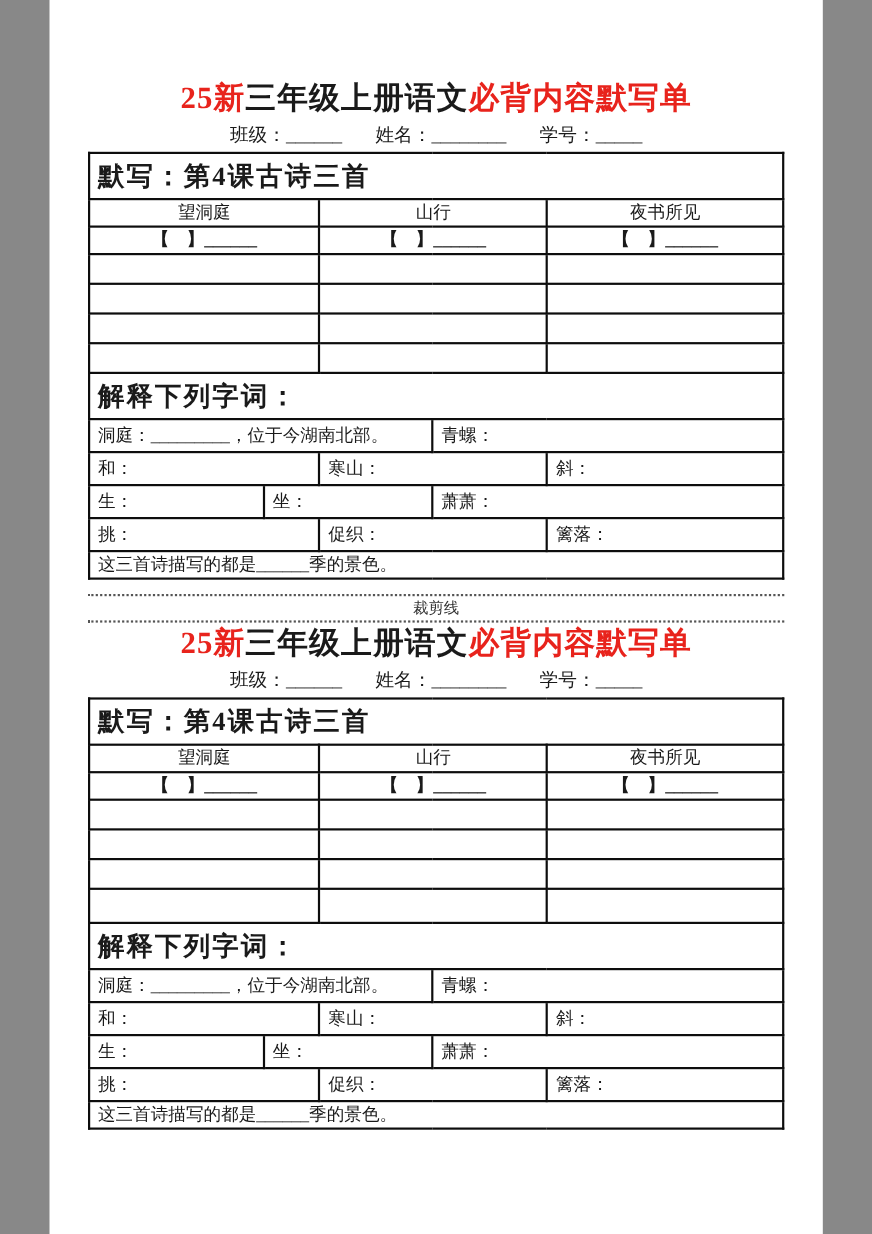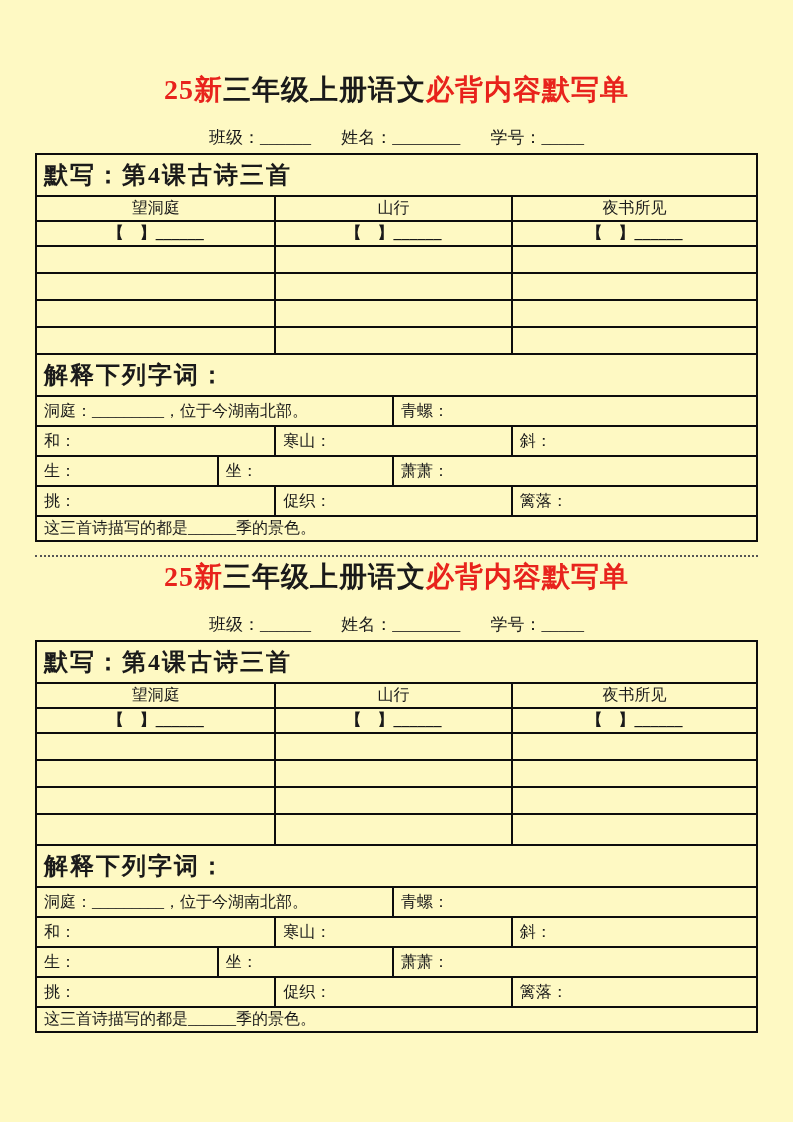--- a/index.html
+++ b/index.html
@@ -1,28 +1,28 @@
 <!DOCTYPE html>
 <html><head>
 <meta charset="utf-8">
 <style>
   * { margin:0; padding:0; box-sizing:border-box; }
   html,body { background:#888; }
   .page {
-    width:793px; height:1122px; margin:0 auto; background:#fef9c3;
+    width:703px; height:1122px; margin:0 auto; background:#ffffff;
     font-family:"Liberation Serif","DejaVu Serif",serif;
     color:#1a1a1a; padding:74px 35px 0 35px; overflow:hidden;
   }
   .title {
     text-align:center; font-size:28px; font-weight:bold;
     line-height:32px; letter-spacing:1px; white-space:nowrap;
   }
   .title .red { color:#e8231c; }
   .info-line {
-    text-align:center; font-size:17px; line-height:24px; margin-top:20px;
+    text-align:center; font-size:17px; line-height:24px; margin-top:5px;
     white-space:nowrap;
   }
   .info-line .group { margin:0 13px; }
   table.sheet {
     width:100%; border-collapse:collapse; margin-top:3px;
     table-layout:fixed;
   }
   table.sheet td {
     border:2px solid #0d0d0d; font-size:16px; padding:1px 7px;
     vertical-align:middle; overflow:hidden; white-space:nowrap;
@@ -124,20 +124,23 @@
       <td colspan="2">促织：</td>
       <td>篱落：</td>
     </tr>
     <tr class="season">
       <td colspan="5">这三首诗描写的都是______季的景色。</td>
     </tr>
   </tbody>
     </table>
 
   <div class="cut-line-top"></div>
+  <div class="cut-line-bottom">
+    <span>裁剪线</span>
+  </div>
 
   <div class="title" style="margin-top:4px;">
     <span class="red">25新</span><span>三年级上册语文</span><span class="red">必背内容默写单</span>
   </div>
 
   <div class="info-line">
     <span class="group"><span>班级：</span><span>______</span></span>
     <span class="group"><span>姓名：</span><span>________</span></span>
     <span class="group"><span>学号：</span><span>_____</span></span>
   </div>

